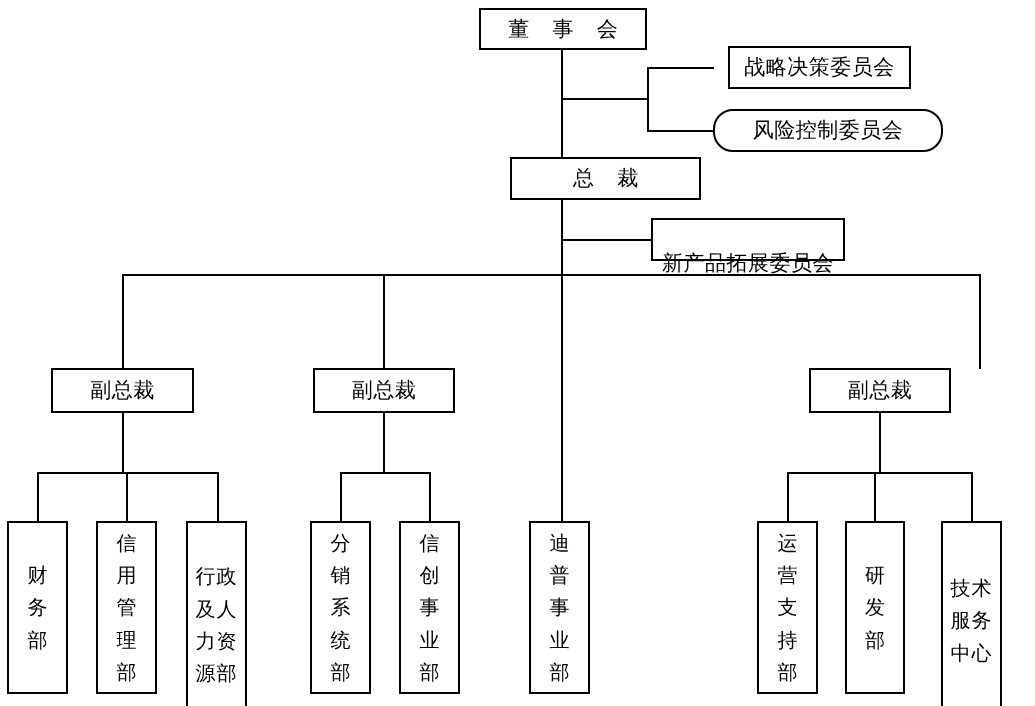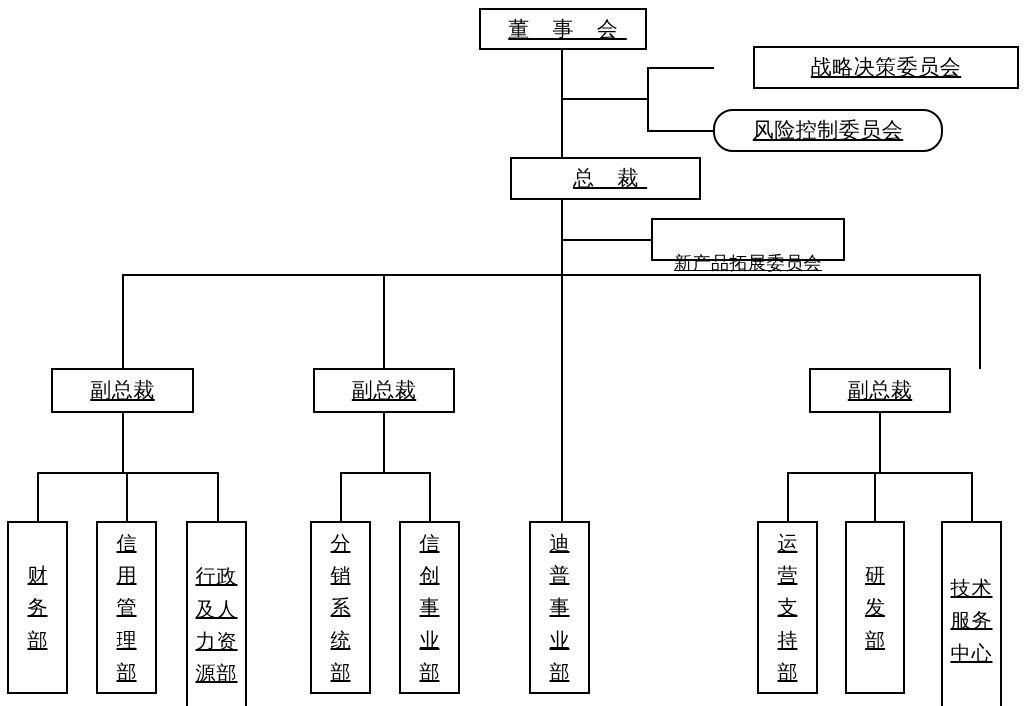--- a/index.html
+++ b/index.html
@@ -28,33 +28,32 @@
     align-items: center;
     justify-content: center;
     color: #000000;
     z-index: 5;
   }
   .node .label {
     display: block;
     text-align: left;
     line-height: 1.06;
     white-space: pre;
-    text-decoration: underline;
   }
   
   .node.h .label {
     font-size: 21px;
     letter-spacing: 0.5px;
   }
   .node.h.wide-space .label {
     letter-spacing: 9px;
     text-indent: 9px;
   }
   .node.h.small .label {
-    font-size: 18px;
+    font-size: 21px;
     letter-spacing: 0.5px;
     margin-top: 48px;
   }
   
   .node.v {
     align-items: center;
     justify-content: center;
     padding: 4px 0;
   }
   .node.v .label {
@@ -115,21 +114,21 @@
   <div class="line v" style="left:879px; top:413px; height:61px;"></div>
   <div class="line h" style="left:787px; top:472px; width:185px;"></div>
   <div class="line v" style="left:787px; top:472px; height:50px;"></div>
   <div class="line v" style="left:874px; top:472px; height:50px;"></div>
   <div class="line v" style="left:971px; top:472px; height:50px;"></div>
 
   <div class="node h wide-space" style="left:479px; top:8px; width:168px; height:42px;">
     <span class="label">董 事 会</span>
   </div>
 
-  <div class="node h" style="left:753px; top:46px; width:266px; height:43px;">
+  <div class="node h" style="left:728px; top:46px; width:183px; height:43px;">
     <span class="label">战略决策委员会</span>
   </div>
 
   <div class="node h" style="left:713px; top:109px; width:230px; height:43px;border-radius:20px;">
     <span class="label">风险控制委员会</span>
   </div>
 
   <div class="node h wide-space" style="left:479px; top:157px; width:191px; height:43px;margin-left:31px;">
     <span class="label">总 裁</span>
   </div>

